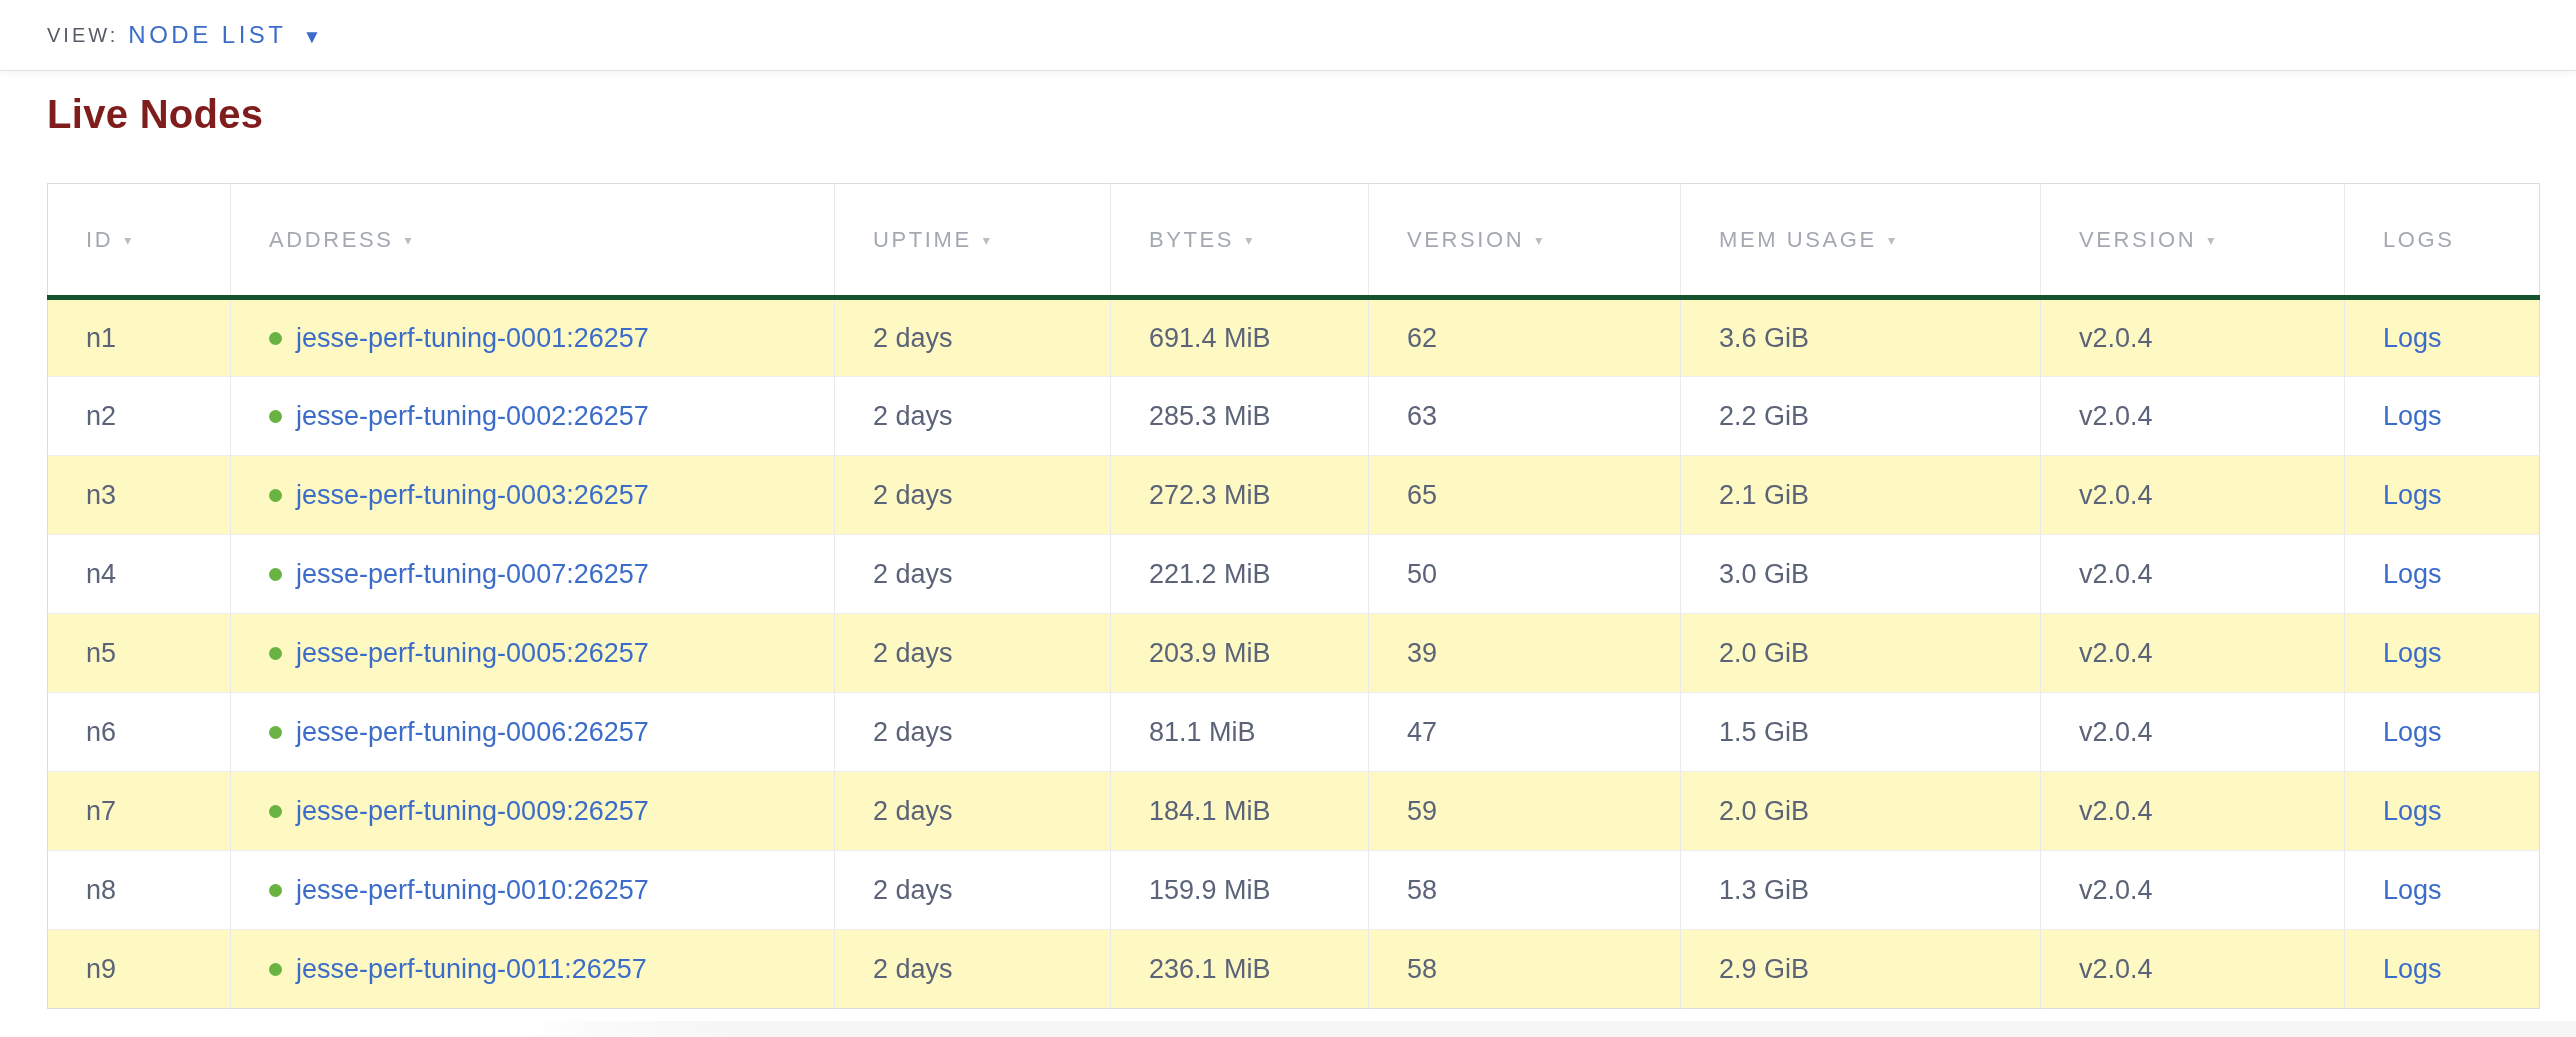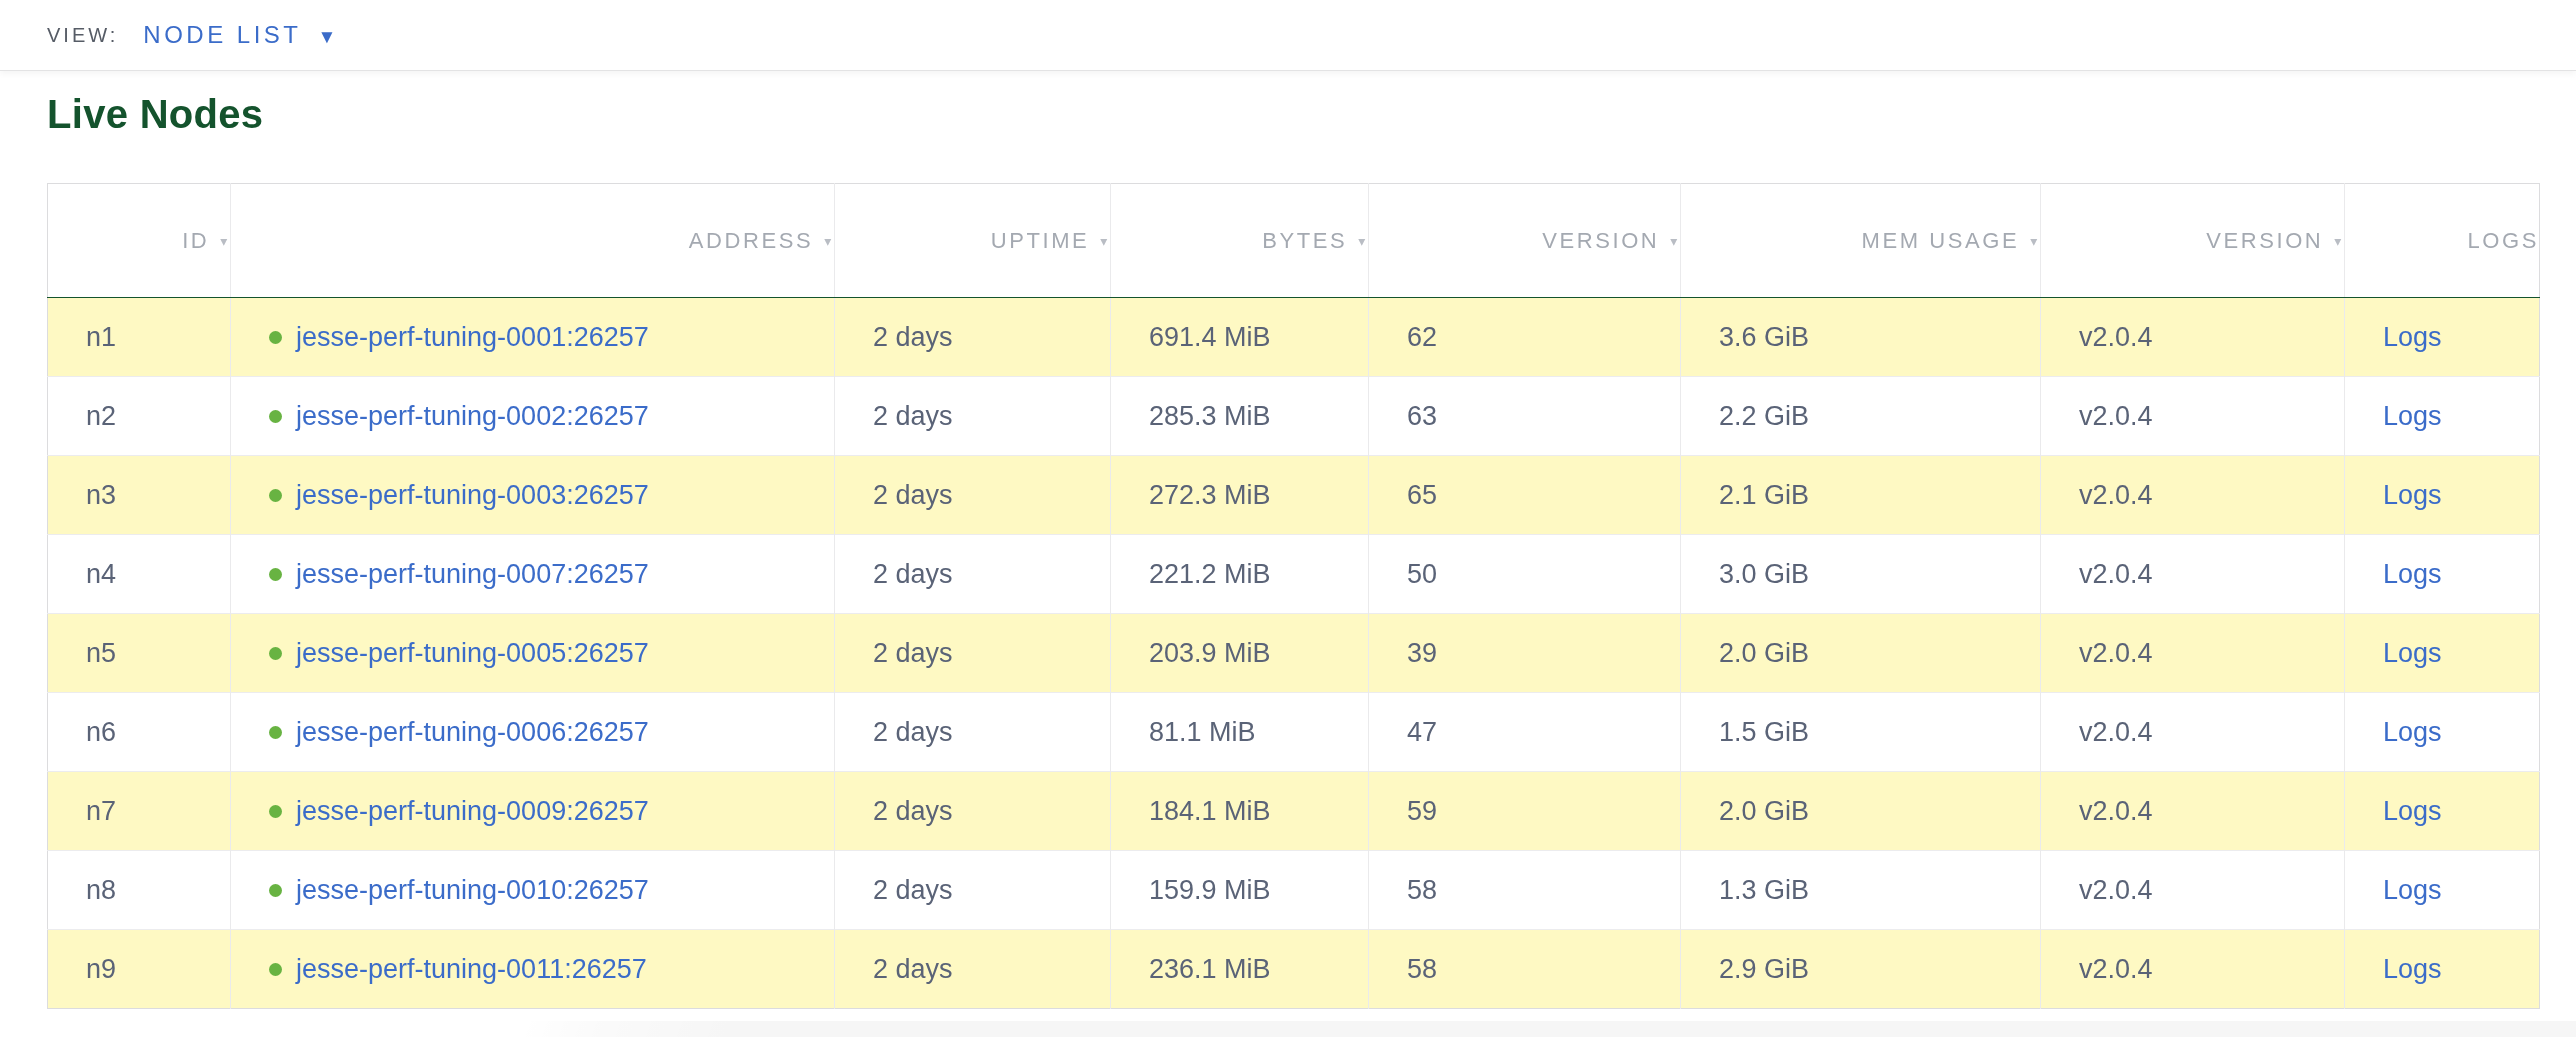--- a/index.html
+++ b/index.html
@@ -28,21 +28,21 @@
     align-items: center;
     padding-left: 47px;
   }
   .view-label {
     font-size: 20px;
     letter-spacing: 3px;
     color: #565c66;
     font-weight: 400;
   }
   .view-select {
-    margin-left: 25px;
+    margin-left: 10px;
     display: flex;
     align-items: center;
     cursor: pointer;
   }
   .view-value {
     font-size: 24px;
     letter-spacing: 3.5px;
     color: #3b6cc9;
     font-weight: 400;
   }
@@ -56,50 +56,50 @@
 
   
   .page-title {
     margin: 0;
     position: absolute;
     left: 47px;
     top: 91px;
     font-size: 40px;
     line-height: 47px;
     font-weight: 700;
-    color: #14532d;
+    color: #7f1d1d;
     letter-spacing: 0.3px;
   }
 
   
   .table-wrap {
     position: absolute;
     left: 47px;
     top: 183px;
     width: 2491px;
   }
   table.nodes {
     width: 100%;
     border-collapse: collapse;
     table-layout: fixed;
     background: #ffffff;
     border: 1px solid #dcdcde;
   }
   table.nodes th {
     box-sizing: border-box;
     height: 114px;
-    text-align: right;
+    text-align: left;
     vertical-align: middle;
     padding: 0 0 0 38px;
     font-size: 22px;
     font-weight: 400;
     color: #a4a9b1;
     letter-spacing: 2.6px;
     border-right: 1px solid #eaeaec;
-    border-bottom: 1px solid #14532d;
+    border-bottom: 5px solid #14532d;
     background: #ffffff;
     white-space: nowrap;
     cursor: pointer;
   }
   table.nodes th:last-child { border-right: none; cursor: default; }
   .sort-arrow {
     display: inline-block;
     margin-left: 11px;
     font-size: 14px;
     color: #b9bdc4;

